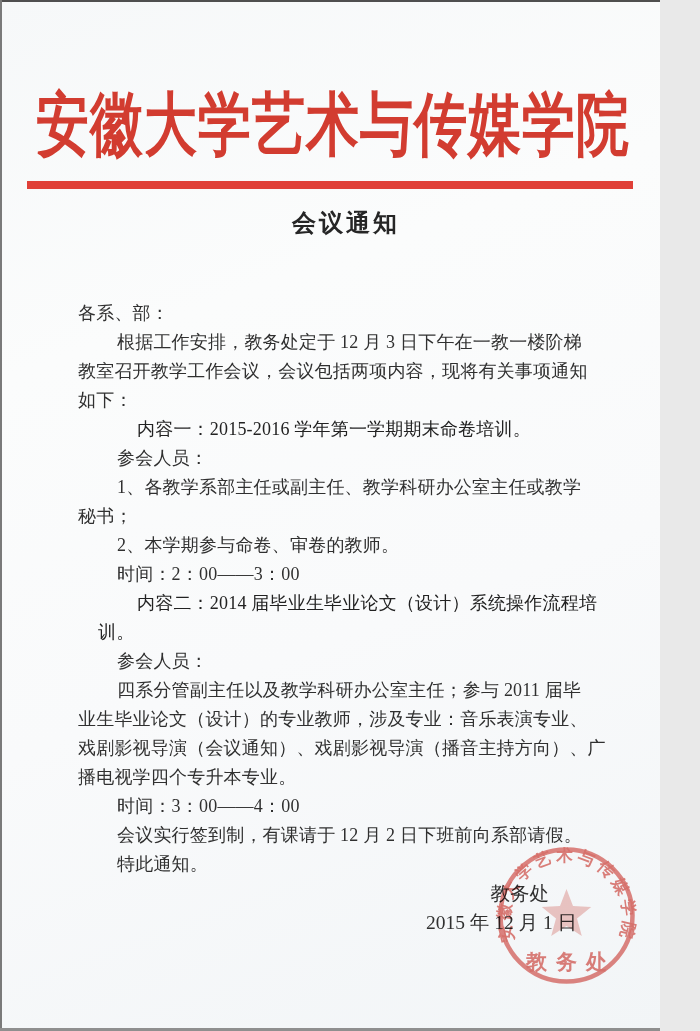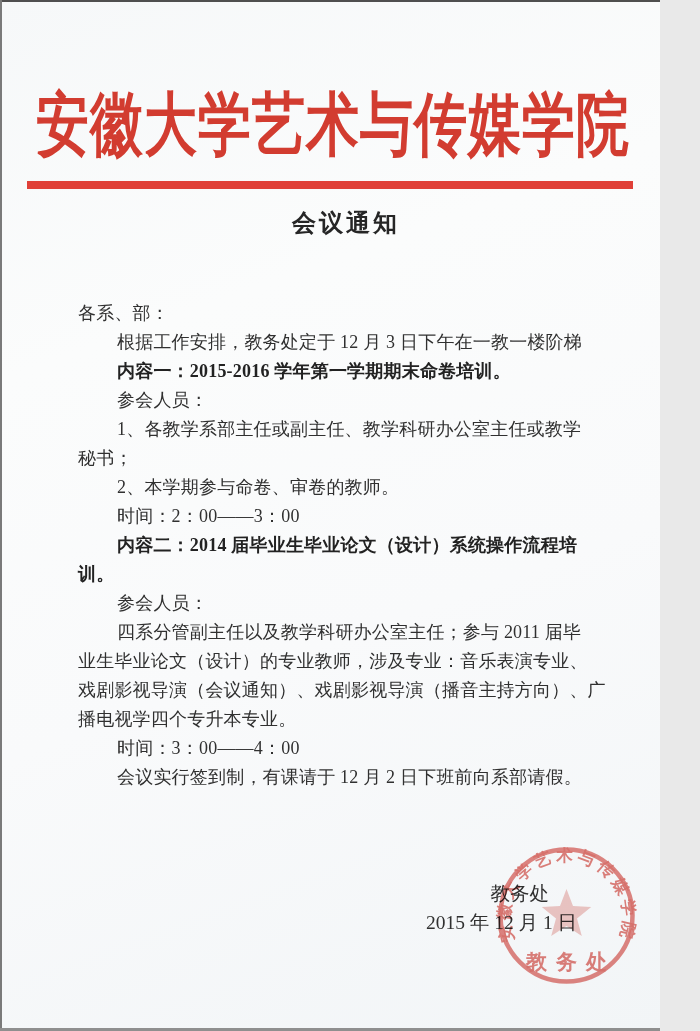--- a/index.html
+++ b/index.html
@@ -42,21 +42,21 @@
 
   
   .body-text{
     position:absolute;left:78px;top:299px;width:568px;
     font-size:18px;line-height:29px;color:#303030;
     letter-spacing:0.2px;
     white-space:nowrap;
   }
   .line{height:29px;}
   .indent{padding-left:39px;}
-  .bold{font-weight:700;color:#222;}
+  .bold{font-weight:400;color:#222;margin-left:20px;}
 
   
   .signature{
     position:absolute;top:879px;right:83px;
     font-size:19.5px;line-height:29px;color:#303030;
     text-align:right;white-space:nowrap;
   }
   .signature .signer{margin-right:28px;}
 
   
@@ -75,35 +75,38 @@
   <div class="edge edge-right"></div>
   <div class="edge edge-bottom"></div>
 
   <div class="org-title">安徽大学艺术与传媒学院</div>
   <div class="head-rule"></div>
   <div class="doc-title">会议通知</div>
 
   <div class="body-text">
     <div class="line">各系、部：</div>
     <div class="line indent">根据工作安排，教务处定于 12 月 3 日下午在一教一楼阶梯</div>
+    <div class="line">教室召开教学工作会议，会议包括两项内容，现将有关事项通知</div>
+    <div class="line">如下：</div>
     <div class="line indent bold">内容一：2015-2016 学年第一学期期末命卷培训。</div>
     <div class="line indent">参会人员：</div>
     <div class="line indent">1、各教学系部主任或副主任、教学科研办公室主任或教学</div>
     <div class="line">秘书；</div>
     <div class="line indent">2、本学期参与命卷、审卷的教师。</div>
     <div class="line indent">时间：2：00——3：00</div>
     <div class="line indent bold">内容二：2014 届毕业生毕业论文（设计）系统操作流程培</div>
     <div class="line bold">训。</div>
     <div class="line indent">参会人员：</div>
     <div class="line indent">四系分管副主任以及教学科研办公室主任；参与 2011 届毕</div>
     <div class="line">业生毕业论文（设计）的专业教师，涉及专业：音乐表演专业、</div>
     <div class="line">戏剧影视导演（会议通知）、戏剧影视导演（播音主持方向）、广</div>
     <div class="line">播电视学四个专升本专业。</div>
     <div class="line indent">时间：3：00——4：00</div>
     <div class="line indent">会议实行签到制，有课请于 12 月 2 日下班前向系部请假。</div>
+    <div class="line indent">特此通知。</div>
   </div>
 
   <div class="signature">
     <div class="signer">教务处</div>
     <div class="date">2015 年 12 月 1 日</div>
   </div>
 
   <div class="stamp">
     <svg width="145" height="145" viewBox="0 0 145 145">
       <circle cx="72.5" cy="72.5" r="66" fill="none" stroke="#d8544c" stroke-width="4.5" opacity="0.85"></circle>

